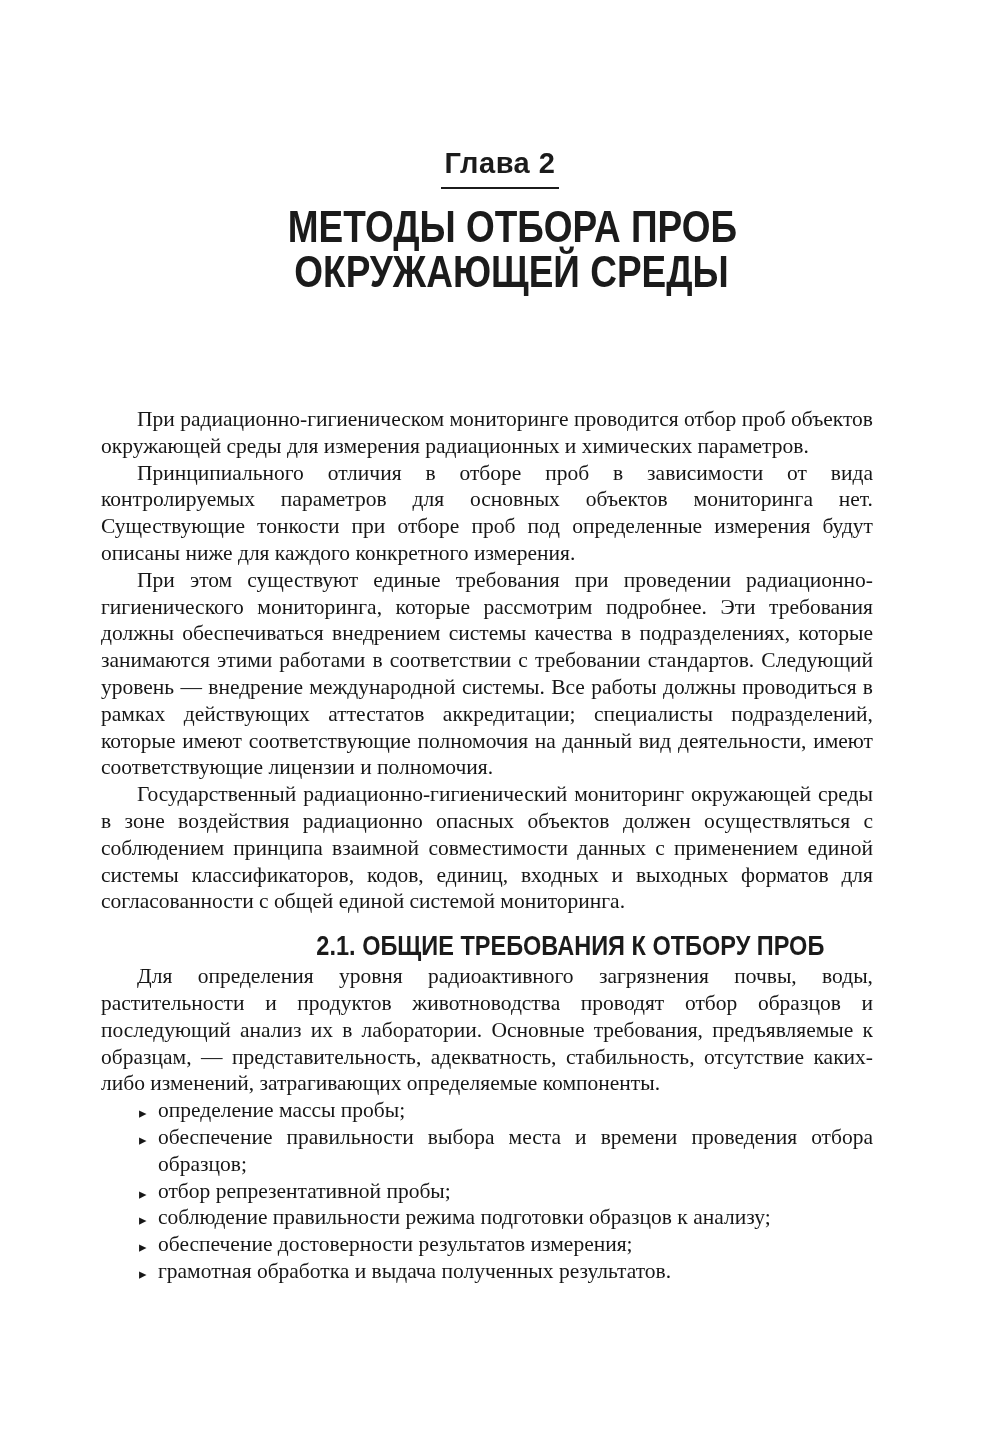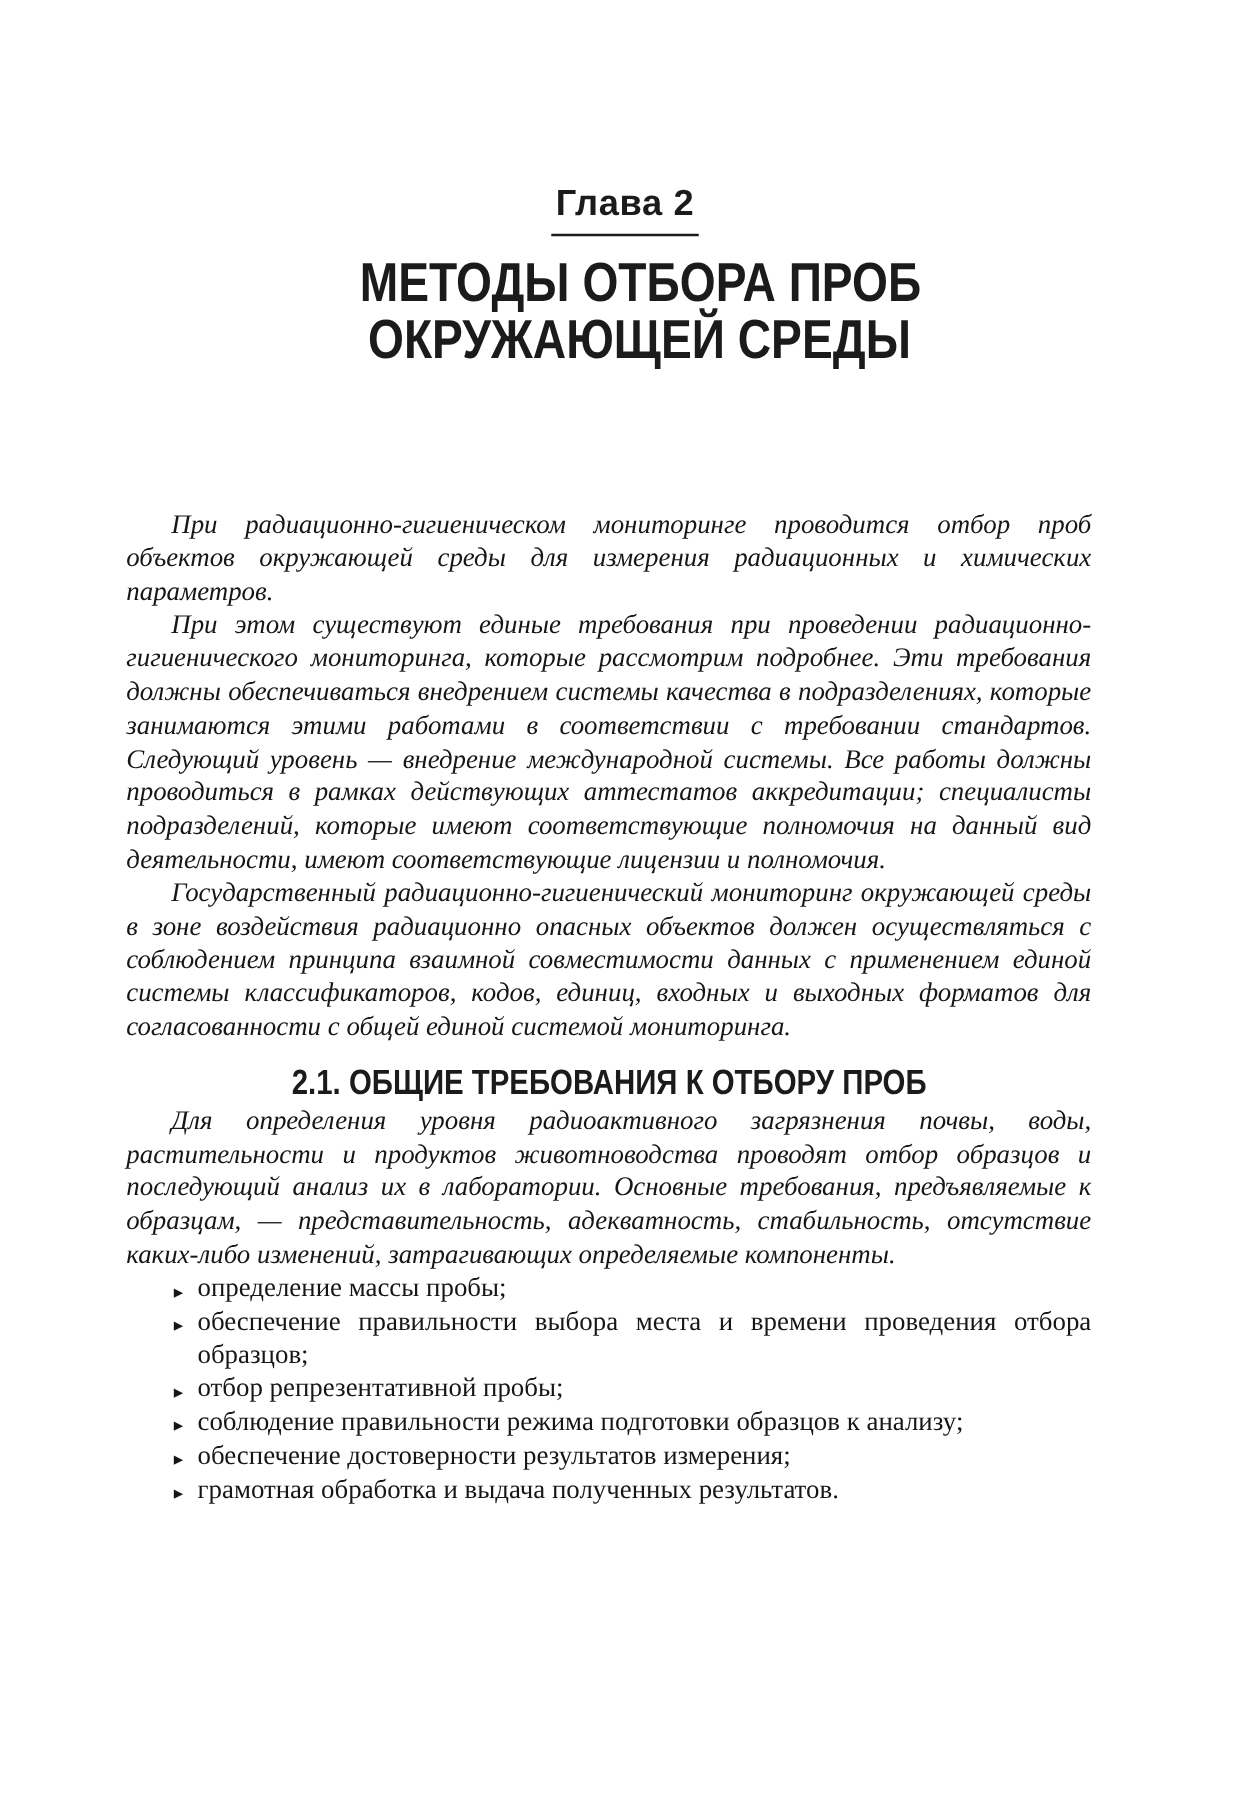--- a/index.html
+++ b/index.html
@@ -53,26 +53,25 @@
     font-size: 21.5px;
     line-height: 26.8px;
     text-align: justify;
     hyphens: auto;
     -webkit-hyphens: auto;
     color: #161616;
   }
   .body-text p {
     margin: 0;
     text-indent: 36px;
-    font-style: italic;
   }
   
   .section-heading {
     margin-top: 14px;
-    text-align: center;
+    text-align: right;
     font-family: "Liberation Sans", sans-serif;
     font-weight: 700;
     font-size: 28px;
     line-height: 33px;
     color: #1b1b1b;
   }
   .section-heading + p {
     margin-top: 1px;
   }
   
@@ -105,20 +104,21 @@
     <div class="chapter-label">Глава 2</div>
     <div class="chapter-title">
       <span class="condensed">МЕТОДЫ ОТБОРА ПРОБ</span><br>
       <span class="condensed">ОКРУЖАЮЩЕЙ СРЕДЫ</span>
     </div>
   </div>
 
   <div class="body-text">
 
     <p>При радиационно-гигиеническом мониторинге проводится отбор проб объектов окружающей среды для измерения радиационных и химических параметров.</p>
+    <p>Принципиального отличия в отборе проб в зависимости от вида контролируемых параметров для основных объектов мониторинга нет. Существующие тонкости при отборе проб под определенные измерения будут описаны ниже для каждого конкретного измерения.</p>
     <p>При этом существуют единые требования при проведении радиационно-гигиенического мониторинга, которые рассмотрим подробнее. Эти требования должны обеспечиваться внедрением системы качества в подразделениях, которые занимаются этими работами в соответствии с требовании стандартов. Следующий уровень — внедрение международной системы. Все работы должны проводиться в рамках действующих аттестатов аккредитации; специалисты подразделений, которые имеют соответствующие полномочия на данный вид деятельности, имеют соответствующие лицензии и полномочия.</p>
     <p>Государственный радиационно-гигиенический мониторинг окружающей среды в зоне воздействия радиационно опасных объектов должен осуществляться с соблюдением принципа взаимной совместимости данных с применением единой системы классификаторов, кодов, единиц, входных и выходных форматов для согласованности с общей единой системой мониторинга.</p>
 
     <div class="section-heading">
       <span class="condensed">2.1. ОБЩИЕ ТРЕБОВАНИЯ К ОТБОРУ ПРОБ</span>
     </div>
 
     <p>Для определения уровня радиоактивного загрязнения почвы, воды, растительности и продуктов животноводства проводят отбор образцов и последующий анализ их в лаборатории. Основные требования, предъявляемые к образцам, — представительность, адекватность, стабильность, отсутствие каких-либо изменений, затрагивающих определяемые компоненты.</p>
 
     <ul class="bullets">

